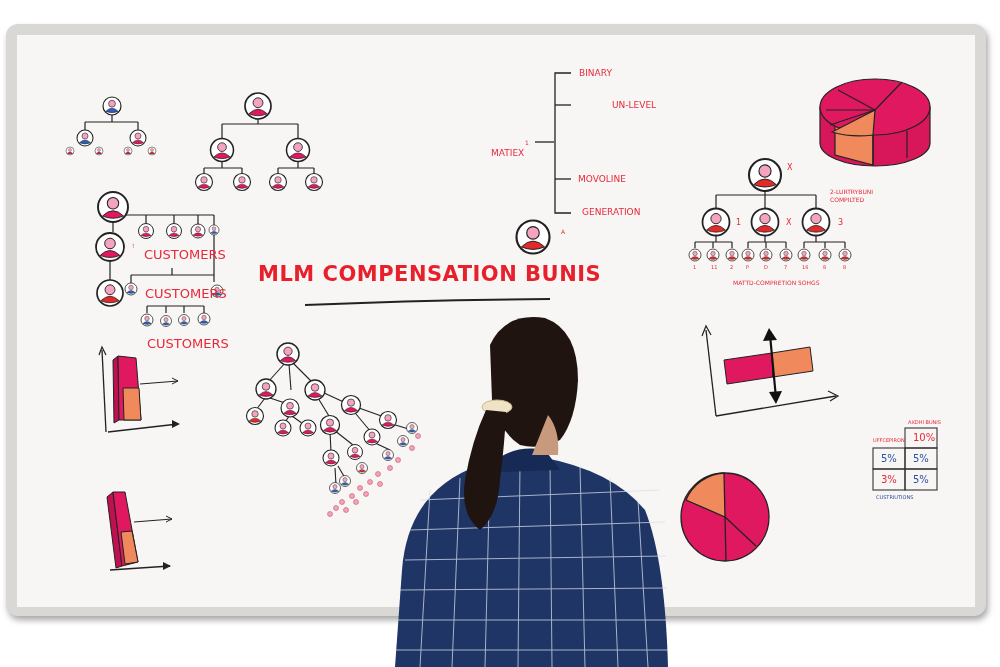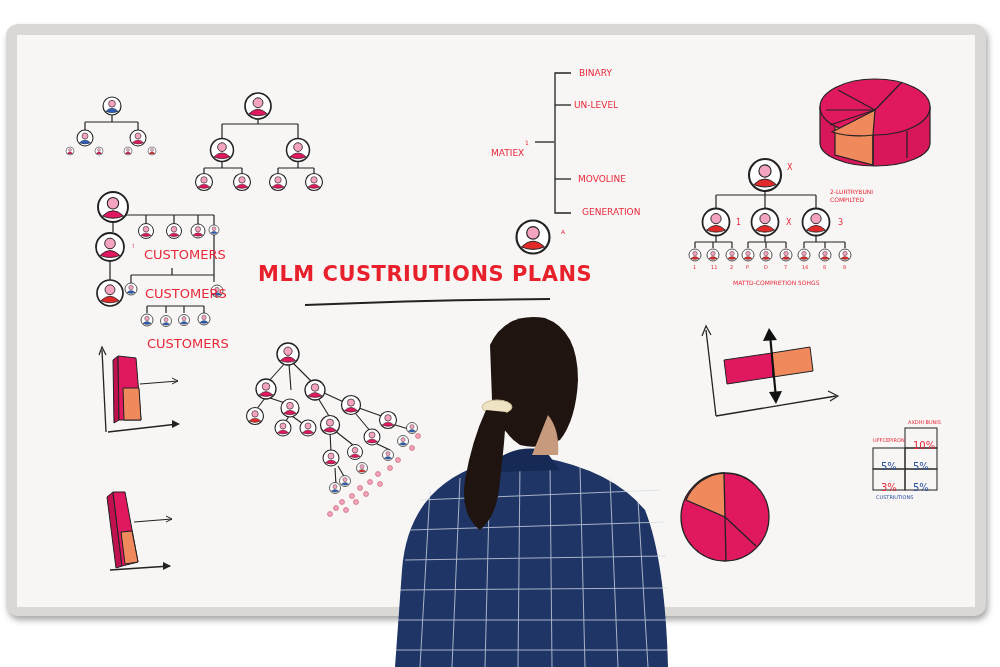--- a/index.html
+++ b/index.html
@@ -5,21 +5,21 @@
   html,body{margin:0;padding:0;}
   body{width:1000px;height:667px;background:#ffffff;position:relative;overflow:hidden;font-family:"DejaVu Sans",sans-serif;}
   .frame{position:absolute;left:6px;top:24px;width:980px;height:592px;background:#d9d8d5;border-radius:12px;box-shadow:2px 4px 6px rgba(0,0,0,0.35);}
   .board{position:absolute;left:17px;top:35px;width:958px;height:572px;background:#f7f6f4;}
   svg.art{position:absolute;left:0;top:0;width:1000px;height:667px;}
   .txt{position:absolute;font-family:"DejaVu Sans",sans-serif;color:#e8283a;white-space:nowrap;}
   .title{left:258px;top:262px;font-size:21px;font-weight:bold;letter-spacing:0.5px;color:#e8202c;font-family:"DejaVu Sans",sans-serif;}
   .lbl{font-size:9px;}
   .lbl-sm{font-size:6px;}
   .cust{font-size:13px;}
-  .pct{font-size:10px;margin-top:8px;}
+  .pct{font-size:10px;}
 </style>
 </head>
 <body>
 
 <div class="frame"></div>
 <div class="board"></div>
 
 <svg class="art" viewBox="0 0 1000 667">
   <defs>
     <g id="av">
@@ -289,26 +289,26 @@
       <line x1="638" y1="500" x2="648" y2="667"></line>
     </g>
     <path d="M500,457 Q520,445 545,450 L560,470 L500,472Z" fill="#162a55"></path>
     <path d="M490,345 Q505,312 545,318 Q578,330 578,380 Q576,420 560,440 Q540,450 520,445 Q498,430 492,400 Z" fill="#1f1410"></path>
     <path d="M548,415 Q560,430 558,455 L532,455 Z" fill="#c79a7e"></path>
     <ellipse cx="497" cy="407" rx="15" ry="7" fill="#efe3c6" stroke="#cbb98f" stroke-width="1"></ellipse>
     <path d="M486,410 Q472,440 465,480 Q460,515 480,530 Q498,515 500,480 Q505,440 506,412 Z" fill="#1f1410"></path>
   </g>
 </svg>
 
-<div class="txt title">MLM CUSTRIUTIONS PLANS</div>
+<div class="txt title">MLM COMPENSATION BUNIS</div>
 
 <div class="txt lbl" style="left:491px;top:148px;">MATIEX</div>
 <div class="txt lbl-sm" style="left:525px;top:139px;">1</div>
 <div class="txt lbl" style="left:579px;top:68px;">BINARY</div>
-<div class="txt lbl" style="left:574px;top:100px;">UN-LEVEL</div>
+<div class="txt lbl" style="left:612px;top:100px;">UN-LEVEL</div>
 <div class="txt lbl" style="left:578px;top:174px;text-align:right;">MOVOLINE</div>
 <div class="txt lbl" style="left:582px;top:207px;">GENERATION</div>
 <div class="txt lbl-sm" style="left:561px;top:228px;">A</div>
 
 <div class="txt cust" style="left:144px;top:247px;">CUSTOMERS</div>
 <div class="txt cust" style="left:145px;top:286px;">CUSTOMERS</div>
 <div class="txt cust" style="left:147px;top:336px;">CUSTOMERS</div>
 <div class="txt lbl-sm" style="left:132px;top:242px;">!</div>
 
 <div class="txt lbl-sm" style="left:787px;top:163px;font-size:8px;">X</div>

